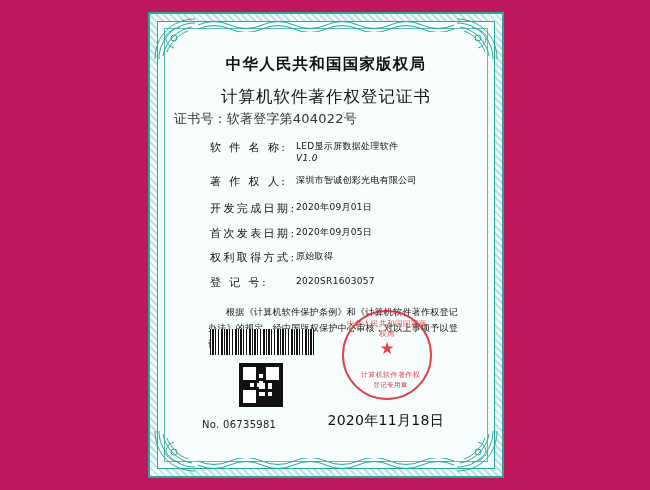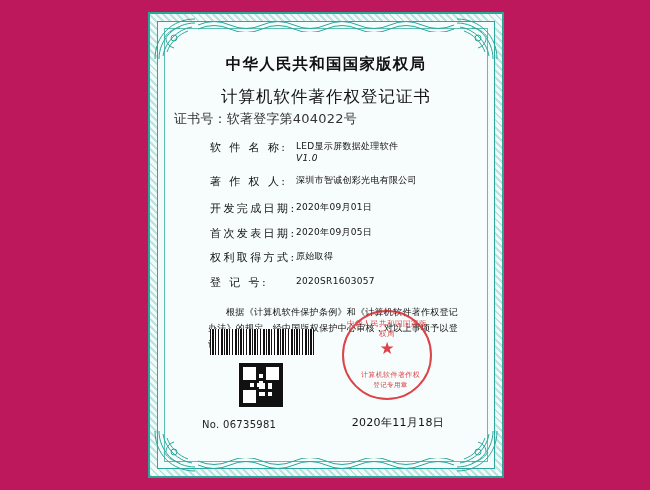--- a/index.html
+++ b/index.html
@@ -227,21 +227,21 @@
     left: 28px;
     bottom: 22px;
     font-size: 10px;
     color: #222222;
     letter-spacing: .3px;
   }
   .bottom-date {
     position: absolute;
     right: 34px;
     bottom: 22px;
-    font-size: 11px;
+    font-size: 14px;
     color: #111111;
     letter-spacing: .3px;
   }
 </style>
 </head>
 <body>
 
 <div id="page">
 
   <div class="cert">

